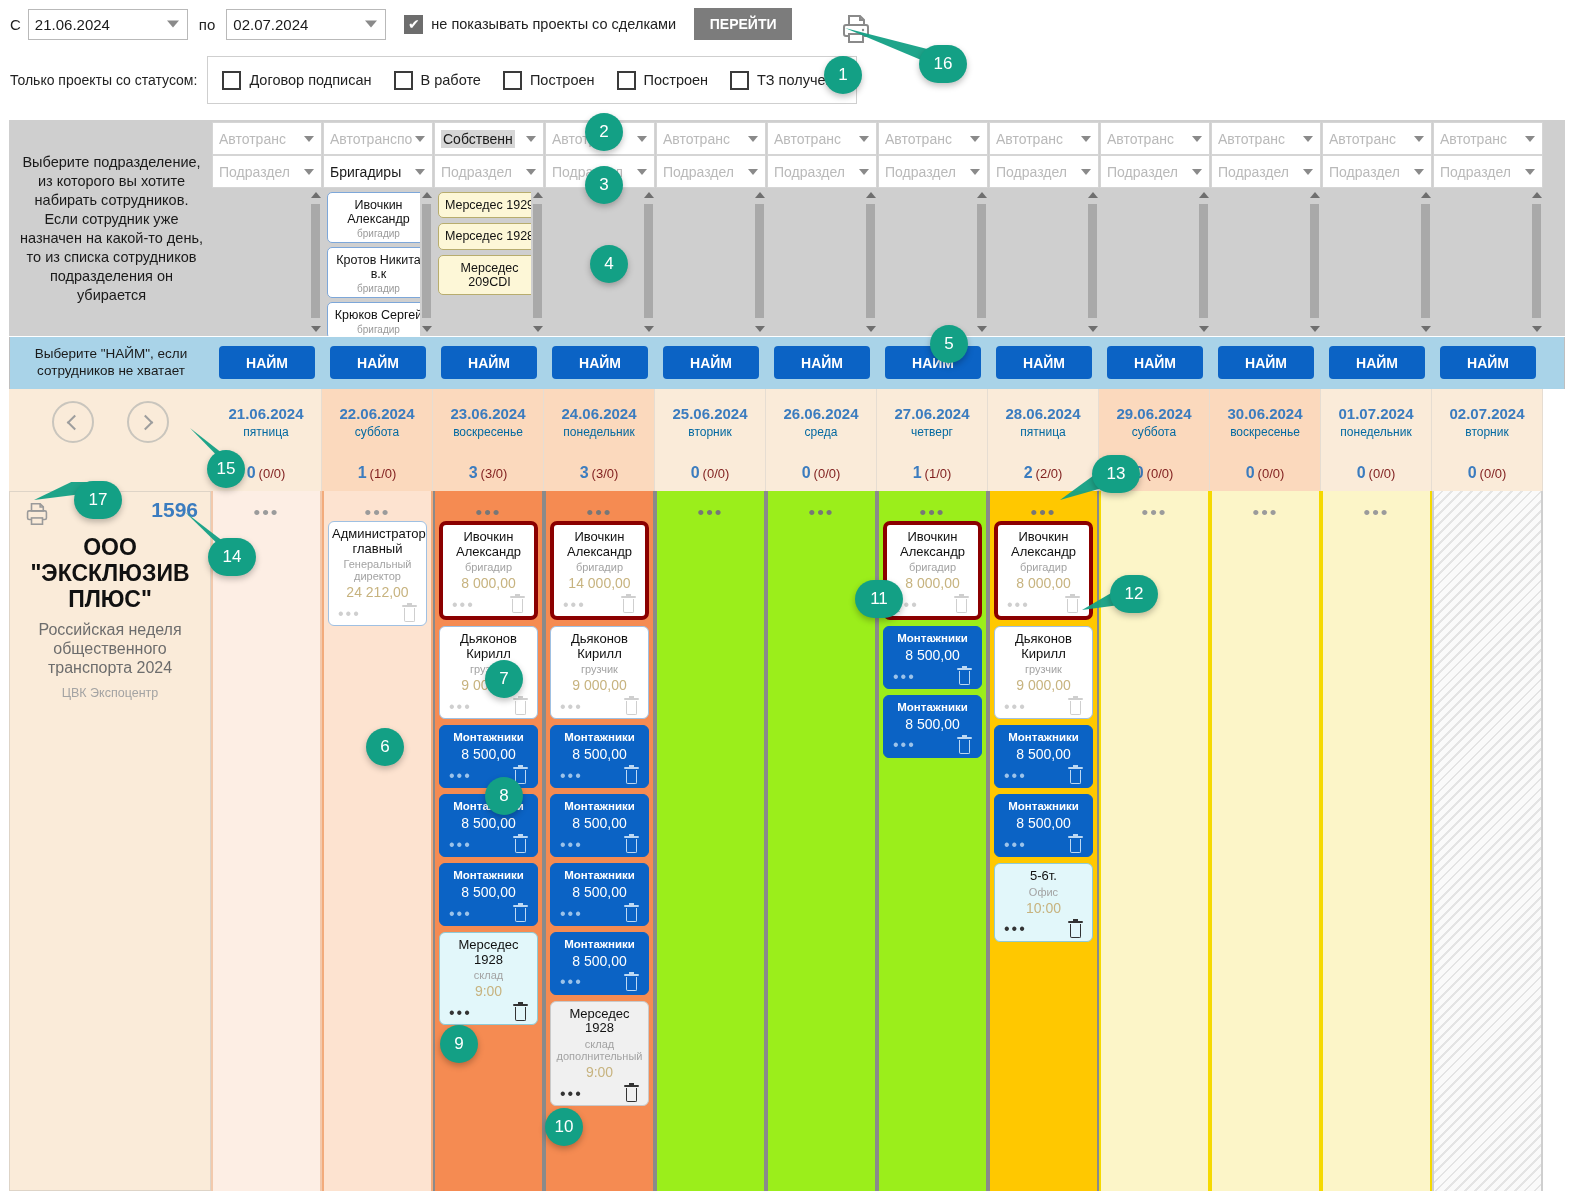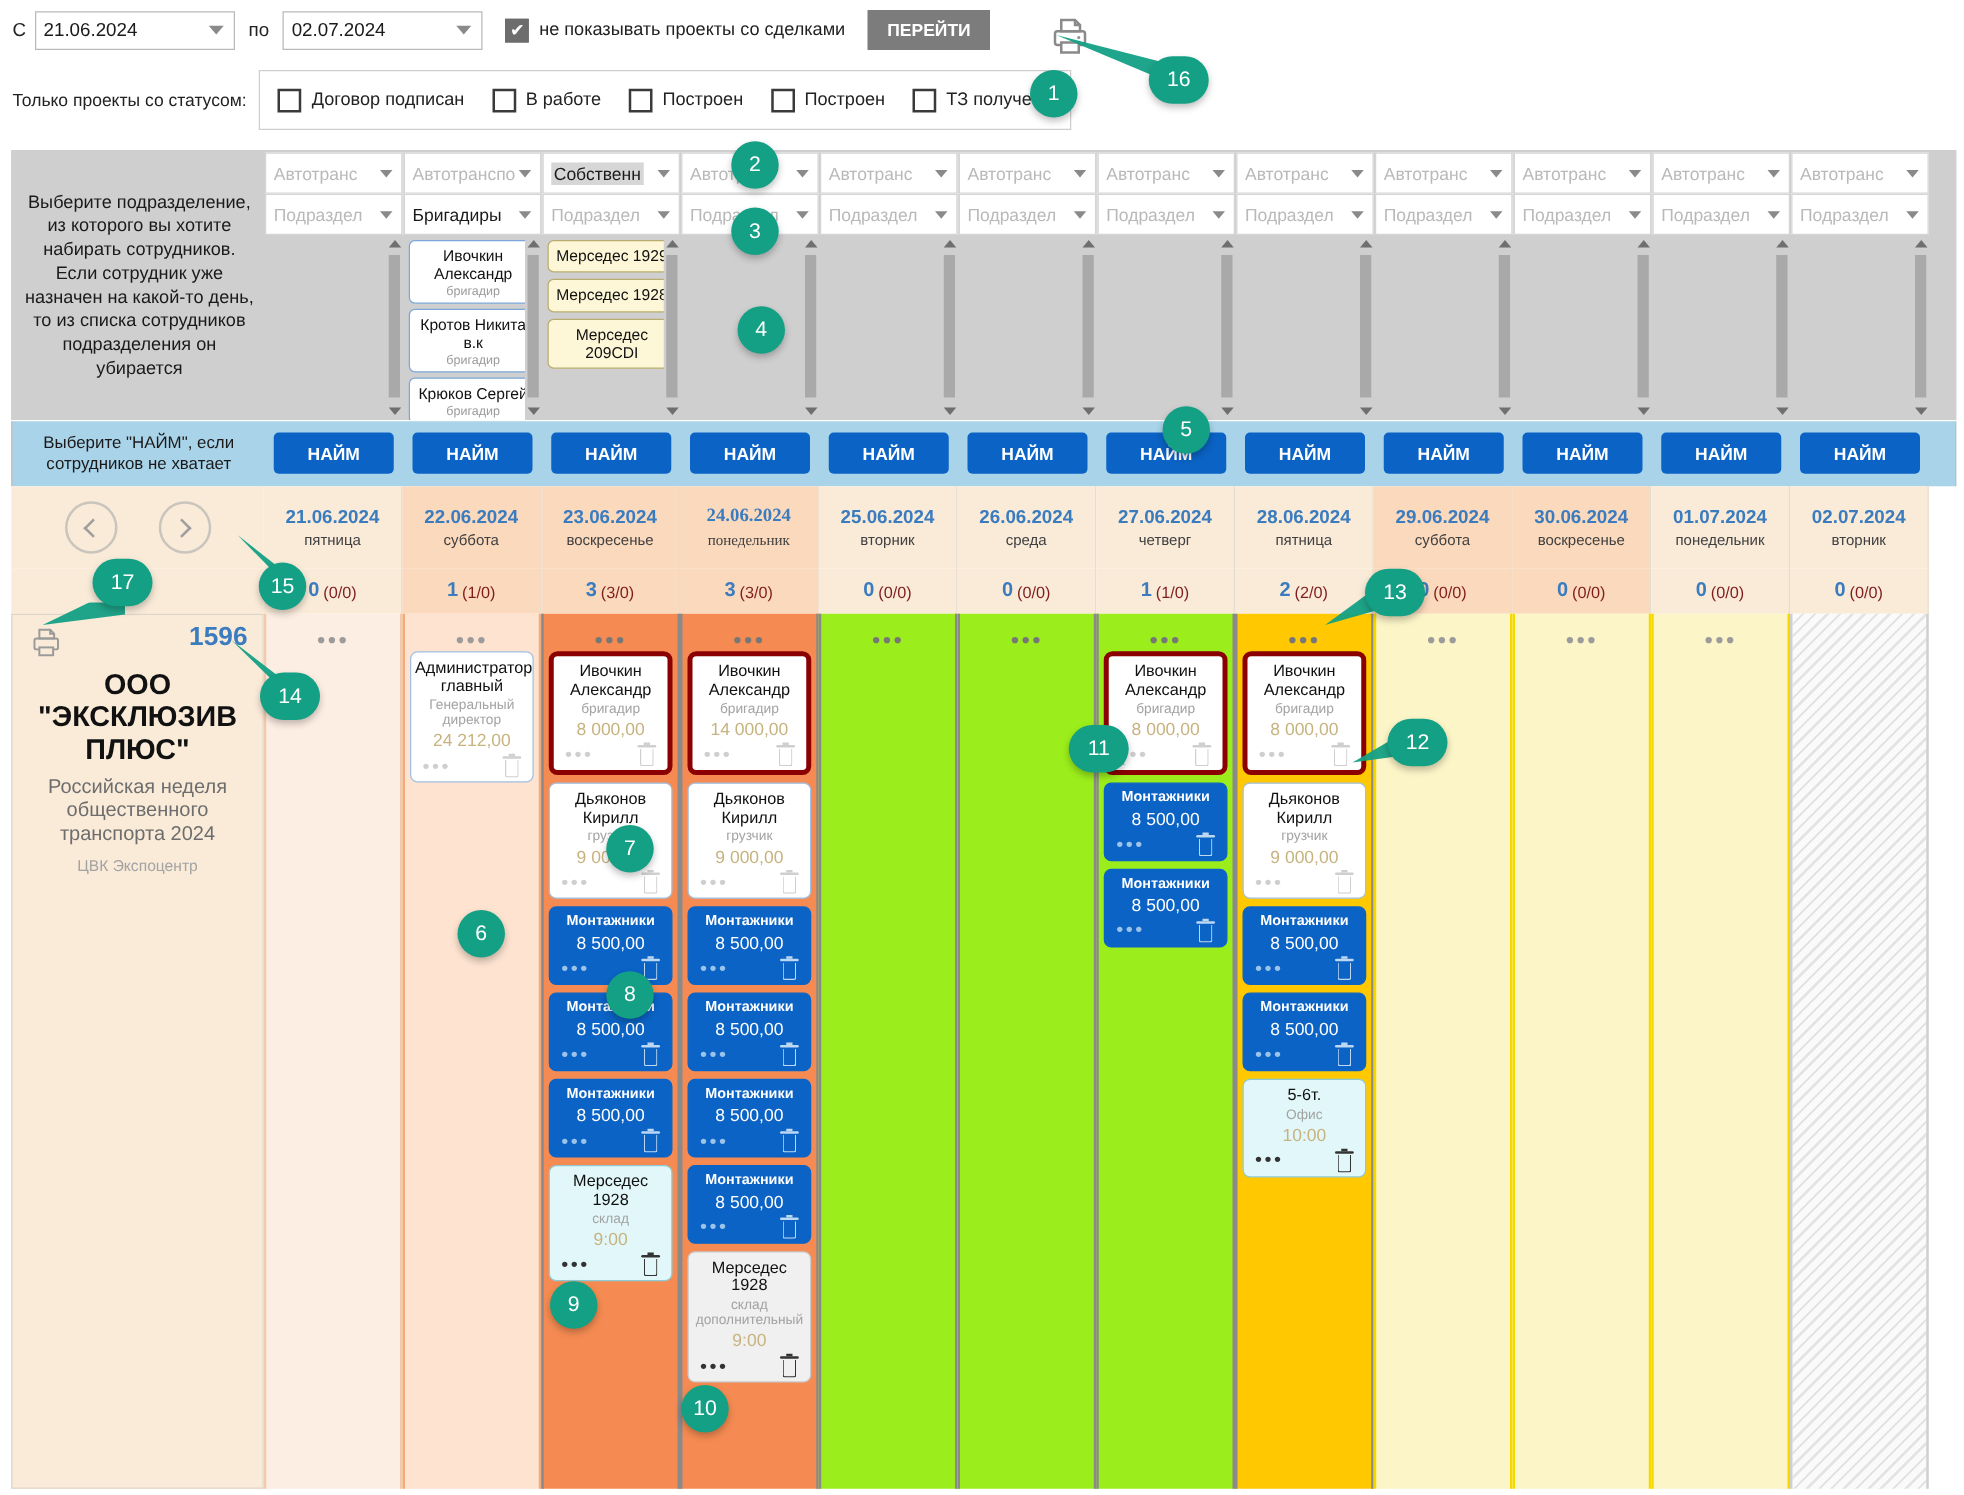--- a/index.html
+++ b/index.html
@@ -86,21 +86,21 @@
   
   .datehdr { position:absolute; left:9px; top:389px; width:1556px; height:66px; }
   .navcell { position:absolute; left:0; top:0; width:202px; height:66px; background:#faebd9; display:flex; align-items:center; justify-content:space-around; padding:0 26px;}
   .navbtn { width:42px;height:42px;border:2px solid #c9c5bd;border-radius:50%;display:flex;align-items:center;justify-content:center;cursor:pointer;background:transparent;}
   .chev { width:11px;height:11px;border-top:2.5px solid #9e9e9e;border-right:2.5px solid #9e9e9e; }
   .chev.l { transform:rotate(-135deg); margin-left:4px;}
   .chev.r { transform:rotate(45deg); margin-right:4px;}
   .dcell { position:absolute; top:0; width:111px; height:66px; display:flex; flex-direction:column; align-items:center; justify-content:center;
     border-right:1px solid #e6ddd2; }
   .dcell .dt { font-size:15px; font-weight:bold; color:#3b7cbf; }
-  .dcell .dw { font-size:12px; color:#404040; margin-top:3px; }
+  .dcell .dw { font-size:12px; color:#0369a1; margin-top:3px; }
 
   
   .countrow { position:absolute; left:9px; top:455px; width:1556px; height:36px; }
   .ccell { position:absolute; top:0; width:111px; height:36px; display:flex; align-items:center; justify-content:center; border-right:1px solid #e6ddd2;}
   .ccell .big { font-size:16px; font-weight:bold; color:#3b7cbf; }
   .ccell .small { font-size:13px; color:#7f1d1d; margin-left:3px; }
   .ccell-left { position:absolute; left:0; top:0; width:202px; height:36px; background:#faebd9;}
 
   
   .board { position:absolute; left:9px; top:491px; width:1556px; height:700px; }
@@ -522,21 +522,21 @@
         <div class="dw">пятница</div>
       </div>
       <div class="dcell" style="left: 313px; background: rgb(251, 217, 189);">
         <div class="dt">22.06.2024</div>
         <div class="dw">суббота</div>
       </div>
       <div class="dcell" style="left: 424px; background: rgb(251, 217, 189);">
         <div class="dt">23.06.2024</div>
         <div class="dw">воскресенье</div>
       </div>
-      <div class="dcell" style="left: 535px; background: rgb(251, 217, 189); font-family: Liberation Serif, serif;">
+      <div class="dcell" style="left: 535px; background: rgb(251, 217, 189);">
         <div class="dt">24.06.2024</div>
         <div class="dw">понедельник</div>
       </div>
       <div class="dcell" style="left: 646px; background: rgb(250, 235, 217);">
         <div class="dt">25.06.2024</div>
         <div class="dw">вторник</div>
       </div>
       <div class="dcell" style="left: 757px; background: rgb(250, 235, 217);">
         <div class="dt">26.06.2024</div>
         <div class="dw">среда</div>
@@ -963,21 +963,21 @@
         <polygon points="6,-11 0,12 17,9" fill="#13a085" opacity="0.95"></polygon>
       </svg></div>
     <div class="cal round" style="left: 930px; top: 325px; width: 38px; height: 38px;">5</div>
     <div class="tail" style="left: 190px; top: 428px; width: 43px; height: 48px;"><svg width="43" height="48">
         <polygon points="37,29 0,0 48,49" fill="#13a085" opacity="0.95"></polygon>
       </svg></div>
     <div class="cal round" style="left: 207px; top: 450px; width: 38px; height: 38px;">15</div>
     <div class="tail" style="left: 34px; top: 482px; width: 66px; height: 22px;"><svg width="66" height="22">
         <polygon points="60,-11 0,18 71,9" fill="#13a085" opacity="0.95"></polygon>
       </svg></div>
-    <div class="cal" style="left: 74px; top: 447px; width: 48px; height: 38px;">17</div>
+    <div class="cal" style="left: 74px; top: 481px; width: 48px; height: 38px;">17</div>
     <div class="tail" style="left: 185px; top: 512px; width: 49px; height: 52px;"><svg width="49" height="52">
         <polygon points="43,33 0,0 54,53" fill="#13a085" opacity="0.95"></polygon>
       </svg></div>
     <div class="cal" style="left: 208px; top: 538px; width: 48px; height: 38px;">14</div>
     <div class="cal round" style="left: 366px; top: 728px; width: 38px; height: 38px;">6</div>
     <div class="cal round" style="left: 485px; top: 660px; width: 38px; height: 38px;">7</div>
     <div class="cal round" style="left: 485px; top: 777px; width: 38px; height: 38px;">8</div>
     <div class="cal round" style="left: 440px; top: 1025px; width: 38px; height: 38px;">9</div>
     <div class="cal round" style="left: 545px; top: 1108px; width: 38px; height: 38px;">10</div>
     <div class="tail" style="left: 875px; top: 598px; width: 31px; height: 18px;"><svg width="31" height="18">

